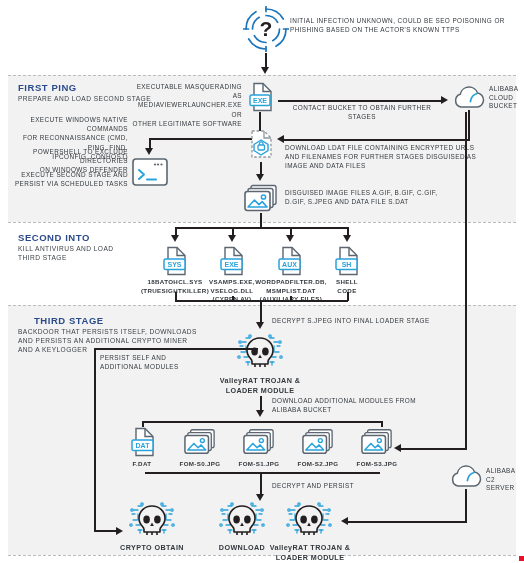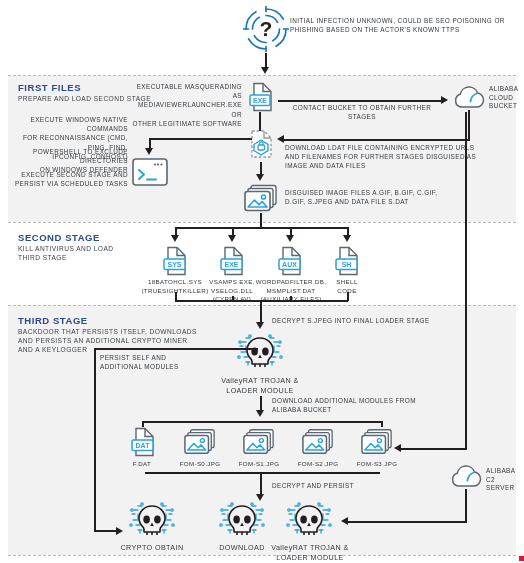--- a/index.html
+++ b/index.html
@@ -15,21 +15,21 @@
   .stage-title{position:absolute;color:#2b4a8b;font-size:9.5px;font-weight:bold;letter-spacing:.55px;}
   .stage-sub{position:absolute;color:#3a3f44;font-size:6.6px;letter-spacing:.45px;line-height:9px;}
 
   
   .cap{position:absolute;color:#33383d;font-size:6.4px;letter-spacing:.4px;line-height:9.2px;}
   .cap.r{text-align:right;}
   .cap.c{text-align:center;}
   .cap.l{text-align:left;}
 
   
-  .nlabel{position:absolute;color:#33383d;font-size:6.2px;letter-spacing:.35px;line-height:8.6px;text-align:center;}
+  .nlabel{position:absolute;color:#33383d;font-size:6.2px;letter-spacing:.35px;line-height:8.6px;text-align:center;font-weight:bold;}
   .nlabel.big{font-size:7.2px;letter-spacing:.4px;line-height:10px;}
 
   
   .ln{position:absolute;background:#231f20;}
   .lnh{height:1.6px;}
   .lnv{width:1.6px;}
   .arrow{position:absolute;width:0;height:0;}
   .arrow.down{border-left:4.5px solid transparent;border-right:4.5px solid transparent;border-top:7px solid #231f20;}
   .arrow.right{border-top:4.5px solid transparent;border-bottom:4.5px solid transparent;border-left:7px solid #231f20;}
   .arrow.left{border-top:4.5px solid transparent;border-bottom:4.5px solid transparent;border-right:7px solid #231f20;}
@@ -69,21 +69,21 @@
       </g>
       <text x="23" y="30" text-anchor="middle" font-family="Liberation Sans, sans-serif" font-size="21" font-weight="bold" fill="#231f20">?</text>
     </svg>
   </div>
   <div class="cap l" style="left:290px;top:16px;width:230px;">INITIAL INFECTION UNKNOWN, COULD
 BE SEO POISONING OR PHISHING
 BASED ON THE ACTOR'S KNOWN TTPS</div>
   <div class="ln lnv" style="left:265px;top:53px;height:16px;"></div>
   <div class="arrow down" style="left:261px;top:67px;"></div>
 
-  <div class="stage-title" style="left:18px;top:82px;">FIRST FILES</div>
+  <div class="stage-title" style="left:18px;top:82px;">FIRST PING</div>
   <div class="stage-sub" style="left:18px;top:94px;width:180px;white-space:pre-line;">PREPARE AND LOAD SECOND STAGE</div>
 
   <div class="cap r" style="left:130px;top:82px;width:112px;white-space:pre-line;">EXECUTABLE MASQUERADING AS
 MEDIAVIEWERLAUNCHER.EXE OR
 OTHER LEGITIMATE SOFTWARE</div>
 
   <div class="icon" style="left:247px;top:82px;">
     <svg width="26" height="30" viewBox="0 0 26 30">
       <path d="M7 1.5h9l8 8v19H7z" fill="#ffffff" stroke="#5b6670" stroke-width="1.4"></path>
       <path d="M16 1.5v8h8" fill="none" stroke="#5b6670" stroke-width="1.4"></path>
@@ -154,21 +154,21 @@
       <rect x="7" y="1.5" width="25" height="19" rx="2" fill="#ffffff" stroke="#5b6670" stroke-width="1.4"></rect>
       <rect x="4" y="4.5" width="25" height="19" rx="2" fill="#ffffff" stroke="#5b6670" stroke-width="1.4"></rect>
       <rect x="1" y="7.5" width="25" height="19" rx="2.5" fill="#ffffff" stroke="#5b6670" stroke-width="1.6"></rect>
       <circle cx="19.5" cy="13" r="2.1" fill="none" stroke="#29a3dc" stroke-width="1.5"></circle>
       <path d="M4 23l6.5-7 4.5 4.6 3.2-3 4.8 5.4z" fill="none" stroke="#29a3dc" stroke-width="1.6" stroke-linejoin="round"></path>
     </svg>
   </div>
   <div class="cap l" style="left:285px;top:188px;width:200px;white-space:pre-line;">DISGUISED IMAGE FILES A.GIF, B.GIF, C.GIF,
 D.GIF, S.JPEG AND DATA FILE S.DAT</div>
 
-  <div class="stage-title" style="left:18px;top:232px;">SECOND STAGE</div>
+  <div class="stage-title" style="left:18px;top:232px;">SECOND INTO</div>
   <div class="stage-sub" style="left:18px;top:244px;width:150px;white-space:pre-line;">KILL ANTIVIRUS AND LOAD
 THIRD STAGE</div>
 
   <div class="ln lnv" style="left:260px;top:213px;height:15px;"></div>
   <div class="ln lnh" style="left:175px;top:227px;width:173px;"></div>
   <div class="ln lnv" style="left:175px;top:227px;height:9px;"></div>
   <div class="ln lnv" style="left:232px;top:227px;height:9px;"></div>
   <div class="ln lnv" style="left:290px;top:227px;height:9px;"></div>
   <div class="ln lnv" style="left:347px;top:227px;height:9px;"></div>
   <div class="arrow down" style="left:171px;top:235px;"></div>
@@ -223,21 +223,21 @@
 CODE</div>
 
   <div class="ln lnv" style="left:175px;top:292px;height:9px;"></div>
   <div class="ln lnv" style="left:232px;top:296px;height:5px;"></div>
   <div class="ln lnv" style="left:290px;top:296px;height:5px;"></div>
   <div class="ln lnv" style="left:347px;top:292px;height:9px;"></div>
   <div class="ln lnh" style="left:175px;top:300px;width:173px;height:2px;"></div>
   <div class="ln lnv" style="left:260px;top:300px;height:24px;"></div>
   <div class="arrow down" style="left:256px;top:322px;"></div>
 
-  <div class="stage-title" style="left:18px;top:315px;">THIRD STAGE</div>
+  <div class="stage-title" style="left:34px;top:315px;">THIRD STAGE</div>
   <div class="stage-sub" style="left:18px;top:327px;width:180px;white-space:pre-line;">BACKDOOR THAT PERSISTS ITSELF, DOWNLOADS
 AND PERSISTS AN ADDITIONAL CRYPTO MINER
 AND A KEYLOGGER</div>
 
   <div class="cap l" style="left:272px;top:316px;width:200px;">DECRYPT S.JPEG INTO FINAL LOADER STAGE</div>
 
   <div class="icon" style="left:236px;top:332px;">
     <svg width="48" height="42" viewBox="0 0 48 42">
       <g fill="none" stroke="#29a3dc" stroke-width="1.3" stroke-linecap="round">
         <path d="M6 10h4M4 14h3M10 6h4M9 20H5M8 25h4M14 30h-4M42 10h-4M44 14h-3M38 6h-4M39 20h4M40 25h-4M34 30h4"></path>

